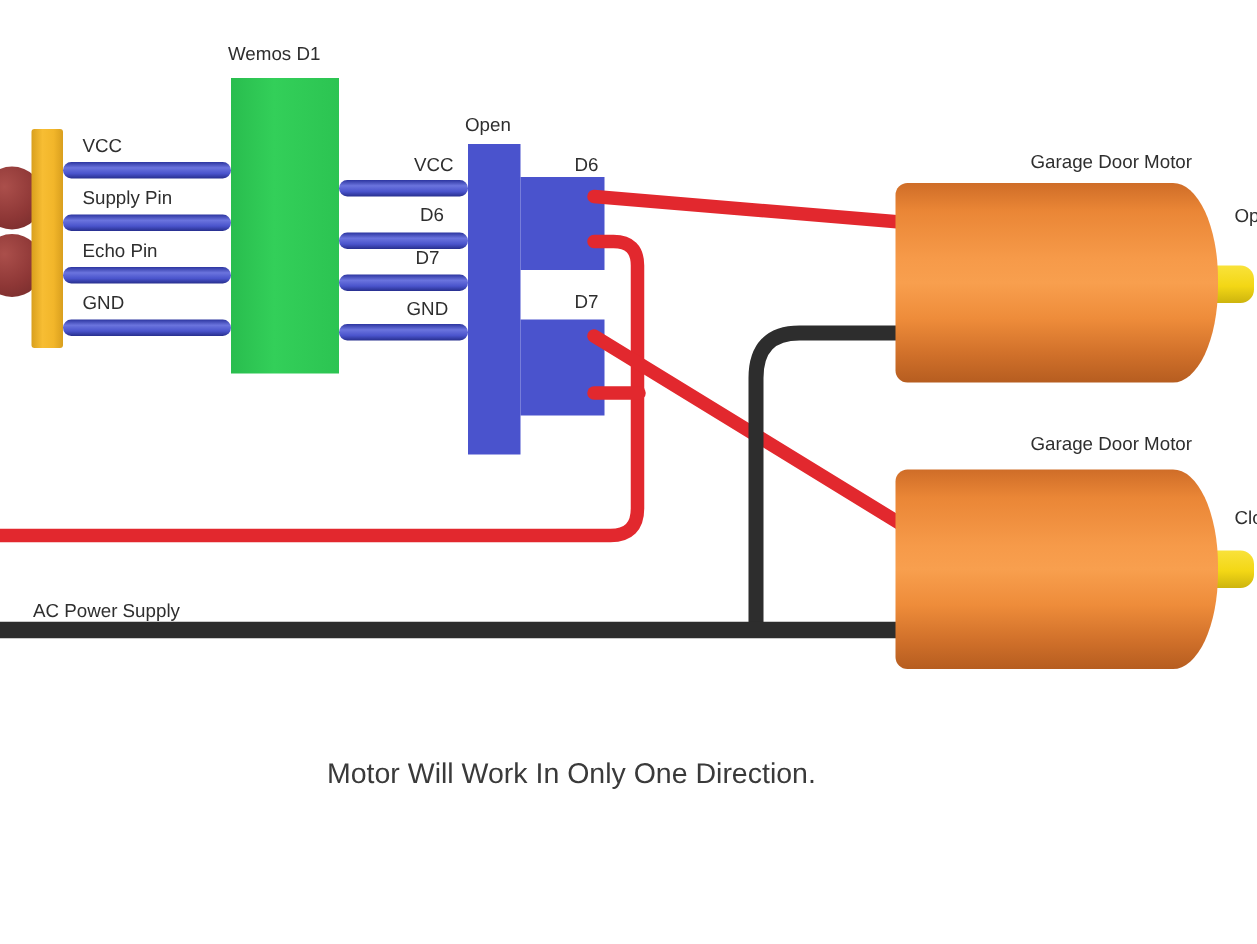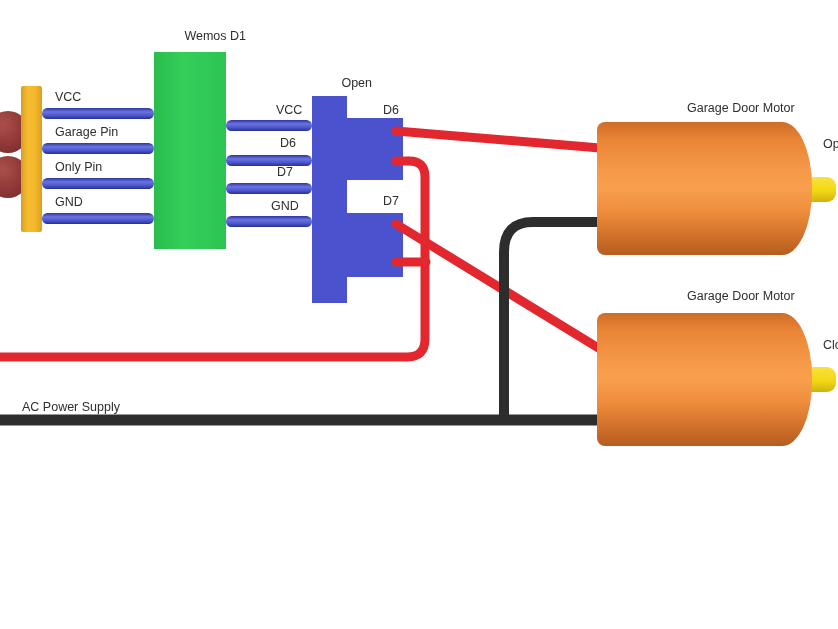--- a/index.html
+++ b/index.html
@@ -1,21 +1,21 @@
 <!DOCTYPE html>
 <html><head>
 <meta charset="utf-8">
 <style>
   html,body{margin:0;padding:0;background:#fff;}
   #canvas{
     position:relative;width:838px;height:629px;background:#ffffff;
     overflow:hidden;font-family:"Liberation Sans",sans-serif;color:#2e2e2e;
   }
   .lbl{position:absolute;font-size:12.5px;line-height:15px;white-space:nowrap;color:#2e2e2e;}
-  .lbl.center{text-align:right;margin-left:22px;}
+  .lbl.center{text-align:left;}
   
   .transducer{position:absolute;left:-13px;width:42px;height:42px;border-radius:50%;
     background:radial-gradient(circle at 38% 32%, #ab4f4b 0%, #8e3736 55%, #6f2929 100%);}
   .sensor-bar{position:absolute;left:21px;top:86px;width:21px;height:146px;border-radius:2px;
     background:linear-gradient(90deg,#d9a01e 0%,#f7bd33 35%,#f2b62a 70%,#d99f1e 100%);}
   
   .pin{position:absolute;height:11px;border-radius:6px;
     background:linear-gradient(180deg,#2c35a0 0%,#6b74de 35%,#4a54cc 70%,#272f8e 100%);}
   .pin.sensor{left:42px;width:112px;}
   .pin.mcu{left:226px;width:86px;}
@@ -47,22 +47,22 @@
   <div class="transducer" style="top:111px"></div>
   <div class="transducer" style="top:156px"></div>
   <div class="sensor-bar"></div>
 
   <div class="pin sensor" style="top:108px"></div>
   <div class="pin sensor" style="top:143px"></div>
   <div class="pin sensor" style="top:178px"></div>
   <div class="pin sensor" style="top:213px"></div>
 
   <div class="lbl" style="left:55px;top:90px">VCC</div>
-  <div class="lbl" style="left:55px;top:125px">Garage Pin</div>
-  <div class="lbl" style="left:55px;top:160px">Only Pin</div>
+  <div class="lbl" style="left:55px;top:125px">Supply Pin</div>
+  <div class="lbl" style="left:55px;top:160px">Echo Pin</div>
   <div class="lbl" style="left:55px;top:195px">GND</div>
 
   <div class="wemos"></div>
   <div class="lbl center" style="left:152px;top:29px;width:72px">Wemos D1</div>
 
   <div class="pin mcu" style="top:120px"></div>
   <div class="pin mcu" style="top:155px"></div>
   <div class="pin mcu" style="top:183px"></div>
   <div class="pin mcu" style="top:216px"></div>
 
@@ -91,14 +91,15 @@
   <div class="motor" style="top:122px"></div>
   <div class="shaft" style="top:367px"></div>
   <div class="motor" style="top:313px"></div>
 
   <div class="lbl" style="left:687px;top:101px">Garage Door Motor</div>
   <div class="lbl" style="left:687px;top:289px">Garage Door Motor</div>
   <div class="lbl" style="left:823px;top:137px">Open</div>
   <div class="lbl" style="left:823px;top:338px">Close</div>
 
   <div class="lbl" style="left:22px;top:400px">AC Power Supply</div>
+  <div class="caption">Motor Will Work In Only One Direction.</div>
 
 </div>
 
 </body></html>

